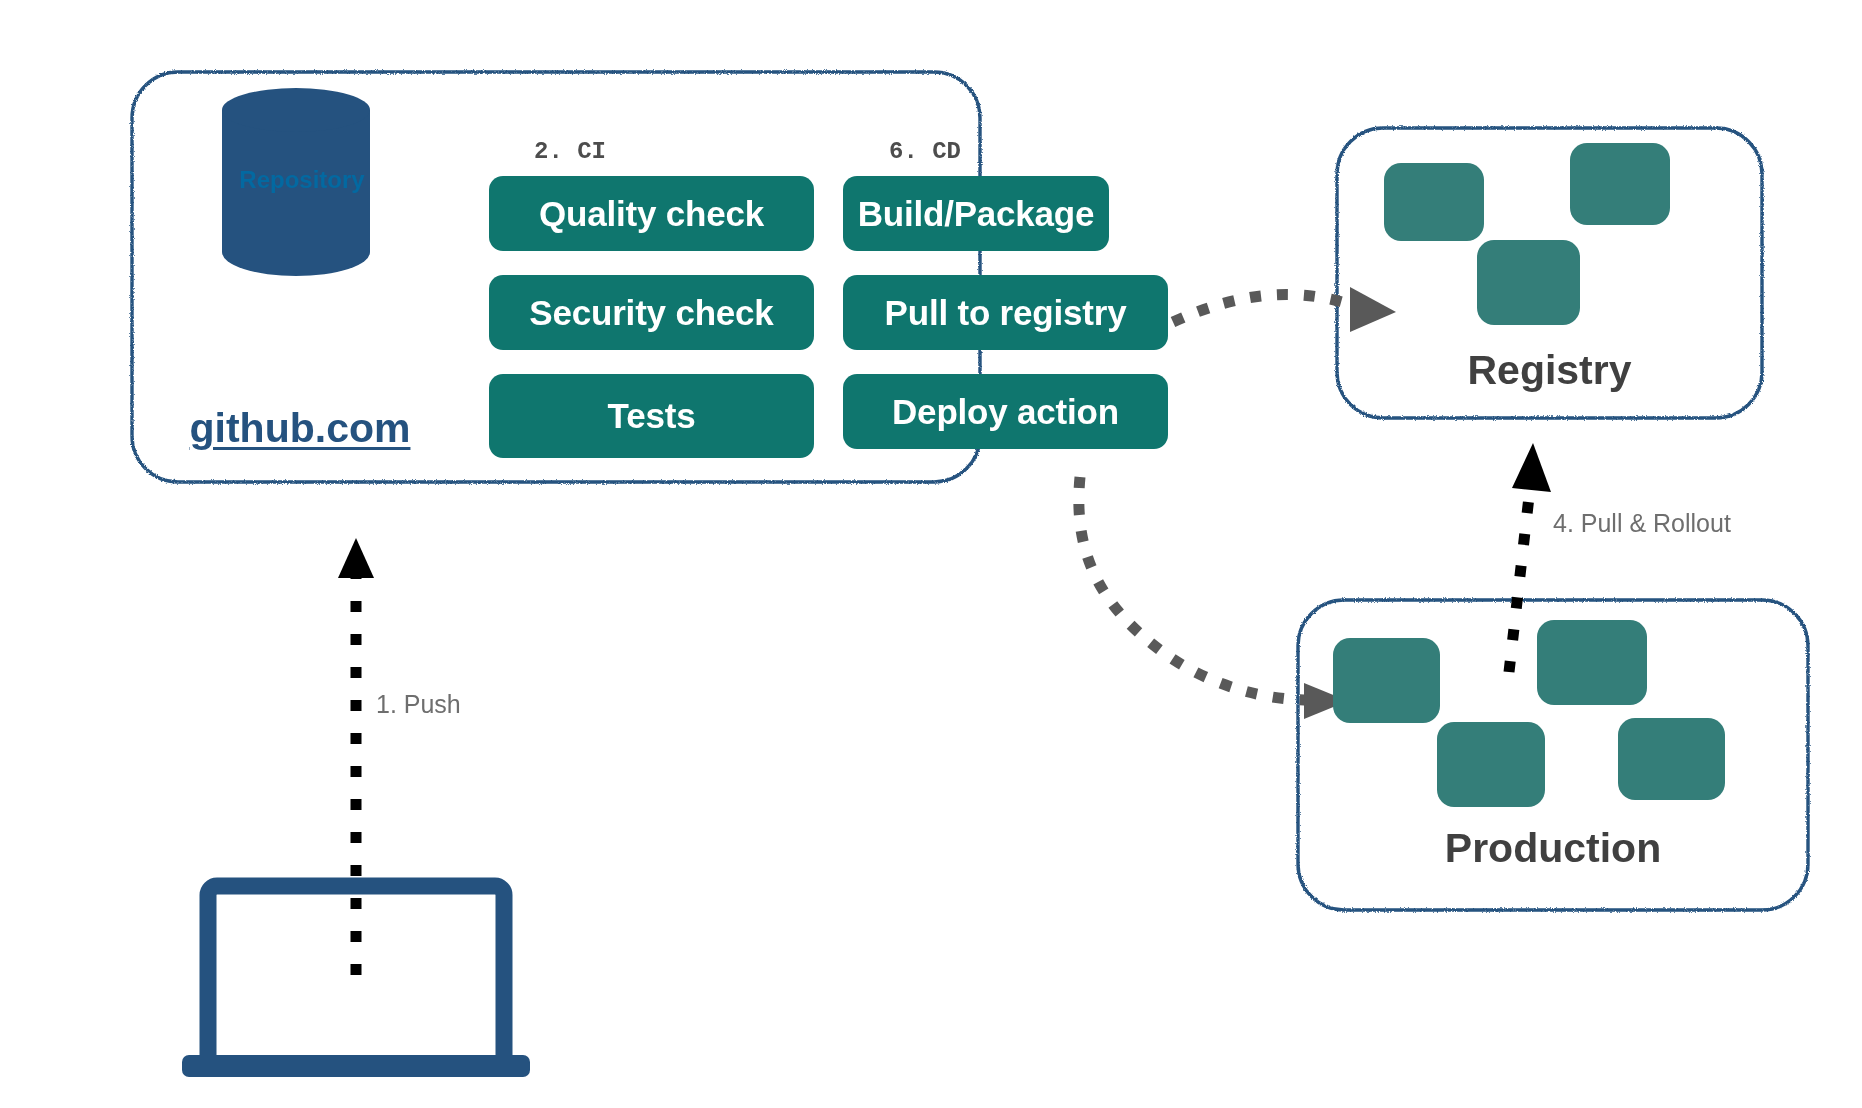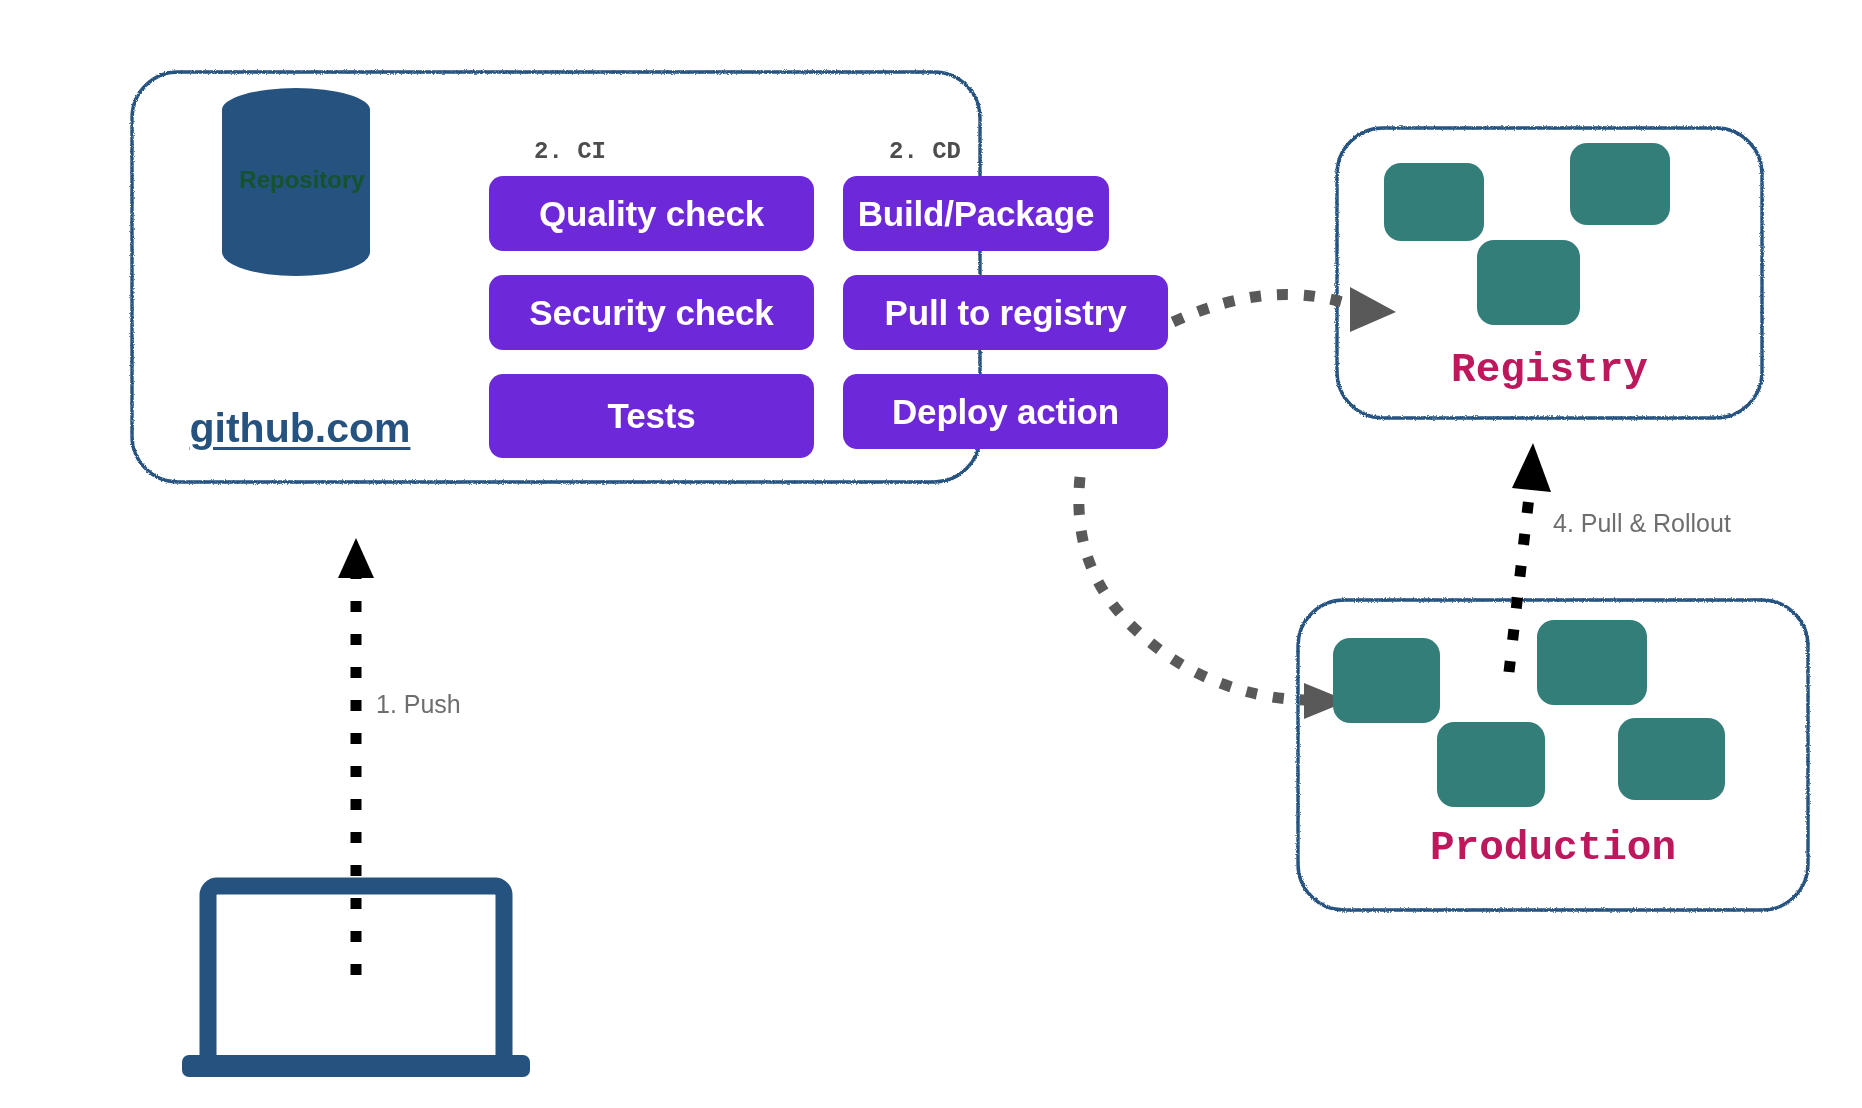--- a/index.html
+++ b/index.html
@@ -22,21 +22,21 @@
     left: 0;
     top: 0;
     width: 1862px;
     height: 1108px;
     pointer-events: none;
   }
 
   
   .pill {
     position: absolute;
-    background: #6d28d9;
+    background: #0f766e;
     border-radius: 14px;
     color: #ffffff;
     font-size: 35px;
     font-weight: bold;
     display: flex;
     align-items: center;
     justify-content: center;
     letter-spacing: -0.2px;
   }
 
@@ -84,21 +84,21 @@
     height: 44px;
     background: #25527F;
     border-radius: 50%;
   }
   #repo-label {
     position: absolute;
     left: 0;
     top: 78px;
     width: 160px;
     text-align: center;
-    color: #14532d;
+    color: #0369a1;
     font-size: 24px;
     font-weight: bold;
   }
 
   
   #github-link {
     position: absolute;
     left: 185px;
     top: 405px;
     width: 230px;
@@ -107,25 +107,24 @@
     font-size: 41px;
     font-weight: bold;
     text-decoration: underline;
     text-underline-offset: 5px;
     text-decoration-thickness: 3px;
   }
 
   
   .container-title {
     position: absolute;
-    color: #be185d;
+    color: #404040;
     font-size: 41px;
     font-weight: bold;
     text-align: center;
-    font-family: Liberation Mono, monospace;
   }
 
   
   .node-square {
     position: absolute;
     background: #347E79;
     border-radius: 17px;
   }
 </style>
 </head>
@@ -192,21 +191,21 @@
   </div>
 
   <div id="github-link">github.com</div>
 
   <div class="stage-caption" style="left:490px; top:138px; width:160px;">2. CI</div>
 
   <div class="pill" style="left:489px; top:176px; width:325px; height:75px;">Quality check</div>
   <div class="pill" style="left:489px; top:275px; width:325px; height:75px;">Security check</div>
   <div class="pill" style="left:489px; top:374px; width:325px; height:84px;">Tests</div>
 
-  <div class="stage-caption" style="left:845px; top:138px; width:160px;">2. CD</div>
+  <div class="stage-caption" style="left:845px; top:138px; width:160px;">6. CD</div>
 
   <div class="pill" style="left:843px; top:176px; width:266px; height:75px;">Build/Package</div>
   <div class="pill" style="left:843px; top:275px; width:325px; height:75px;">Pull to registry</div>
   <div class="pill" style="left:843px; top:374px; width:325px; height:75px;">Deploy action</div>
 
   <div class="node-square" style="left:1384px; top:163px; width:100px; height:78px;"></div>
   <div class="node-square" style="left:1570px; top:143px; width:100px; height:82px;"></div>
   <div class="node-square" style="left:1477px; top:240px; width:103px; height:85px;"></div>
   <div class="container-title" style="left:1337px; top:347px; width:425px;">Registry</div>
 

